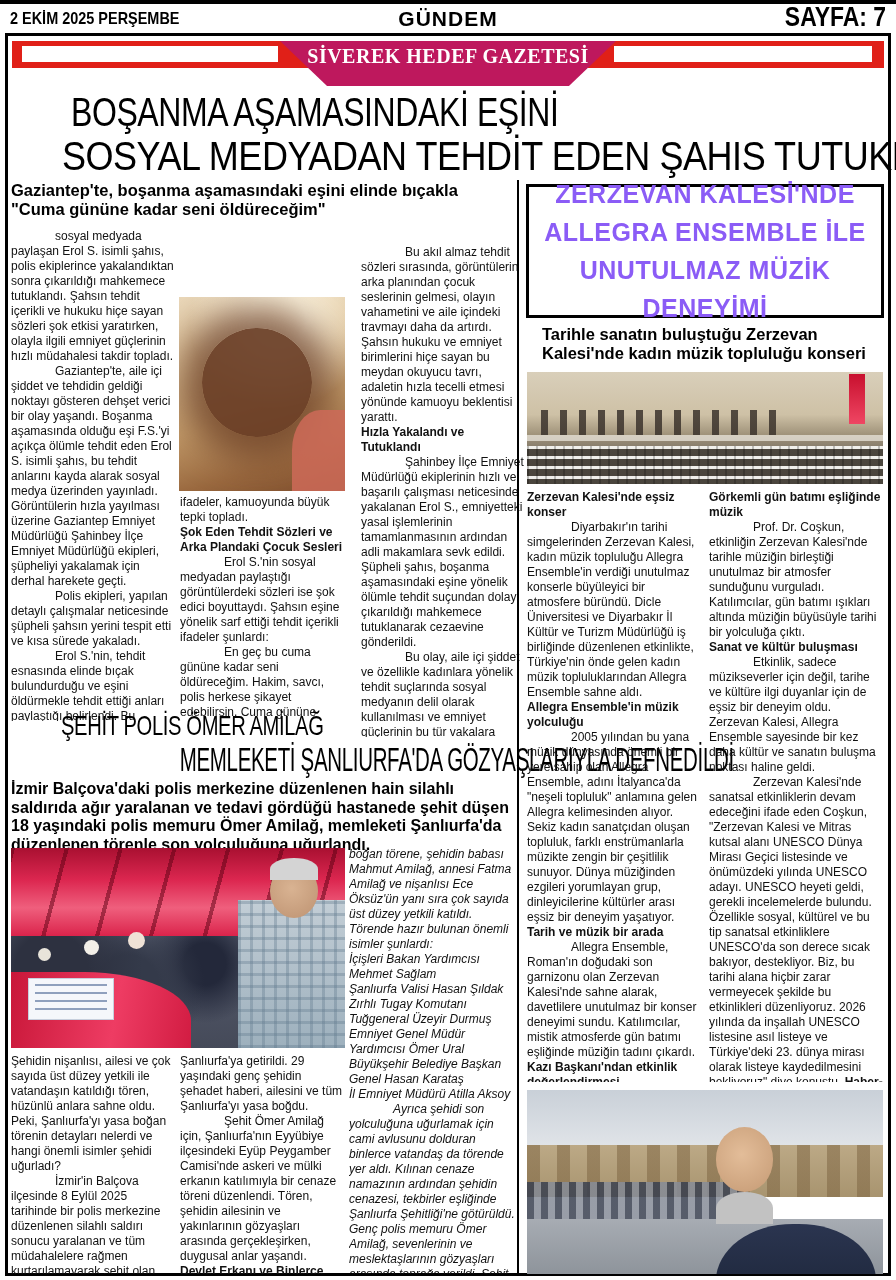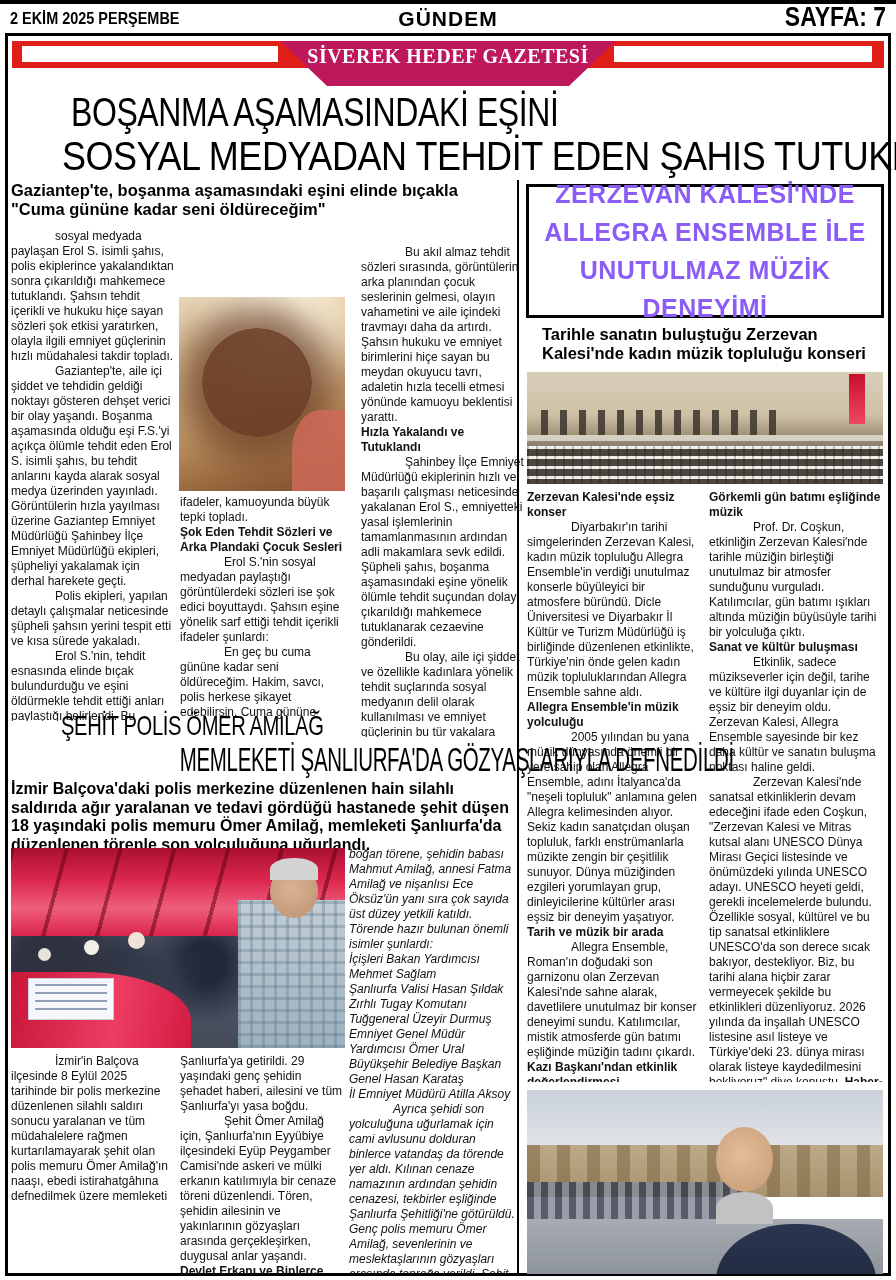--- a/index.html
+++ b/index.html
@@ -106,20 +106,21 @@
     <div style="left:-4%;bottom:-6%;width:58%;height:44%;border-radius:0 55% 0 0;background:linear-gradient(100deg,#c41334 0%,#ee3c63 60%,#d11b41 100%);"></div>
     <div style="left:5%;bottom:14%;width:86px;height:42px;background:#f5f7fb;border:1px solid #c7cfdd;box-sizing:border-box;padding:5px 6px;">
       <div style="position:static;width:100%;height:100%;background:repeating-linear-gradient(180deg,#8fa0bd 0 2px, rgba(0,0,0,0) 2px 8px);"></div>
     </div>
     <div style="right:0;top:26%;width:32%;height:74%;background:repeating-linear-gradient(90deg, rgba(95,120,140,.35) 0 3px, rgba(0,0,0,0) 3px 12px),repeating-linear-gradient(0deg, rgba(95,120,140,.35) 0 3px, rgba(0,0,0,0) 3px 12px),linear-gradient(180deg,#c3ced6,#9db0bd);"></div>
     <div style="right:8%;top:8%;width:48px;height:54px;border-radius:50%;background:radial-gradient(circle at 45% 45%, #d9b392, #bd9271);"></div>
     <div style="right:8%;top:5%;width:48px;height:22px;border-radius:50% 50% 0 0;background:#d4d4d4;"></div>
   </div>
 
   <div class="abs col" style="left:11px;top:1054px;width:165px;height:220px;">
+    <p>Şehidin nişanlısı, ailesi ve çok sayıda üst düzey yetkili ile vatandaşın katıldığı tören, hüzünlü anlara sahne oldu. Peki, Şanlıurfa'yı yasa boğan törenin detayları nelerdi ve hangi önemli isimler şehidi uğurladı?</p>
     <p class="ind">İzmir'in Balçova ilçesinde 8 Eylül 2025 tarihinde bir polis merkezine düzenlenen silahlı saldırı sonucu yaralanan ve tüm müdahalelere rağmen kurtarılamayarak şehit olan polis memuru Ömer Amilağ'ın naaşı, ebedi istirahatgâhına defnedilmek üzere memleketi</p>
   </div>
 
   <div class="abs col" style="left:180px;top:1054px;width:165px;height:220px;">
     <p>Şanlıurfa'ya getirildi. 29 yaşındaki genç şehidin şehadet haberi, ailesini ve tüm Şanlıurfa'yı yasa boğdu.</p>
     <p class="ind">Şehit Ömer Amilağ için, Şanlıurfa'nın Eyyübiye ilçesindeki Eyüp Peygamber Camisi'nde askeri ve mülki erkanın katılımıyla bir cenaze töreni düzenlendi. Tören, şehidin ailesinin ve yakınlarının gözyaşları arasında gerçekleşirken, duygusal anlar yaşandı.</p>
     <p class="head">Devlet Erkanı ve Binlerce Vatandaş Şehidi Uğurladı</p>
     <p class="ind">Şanlıurfa'yı yasa</p>
   </div>
 

